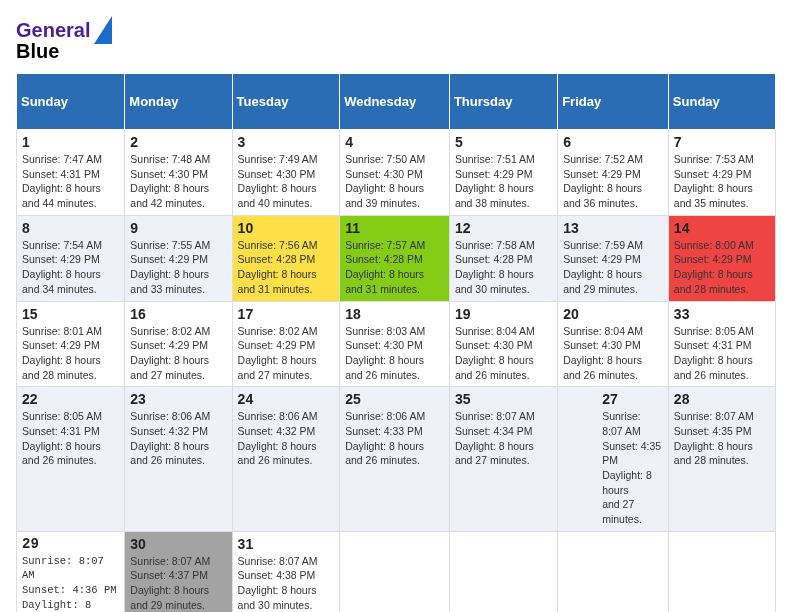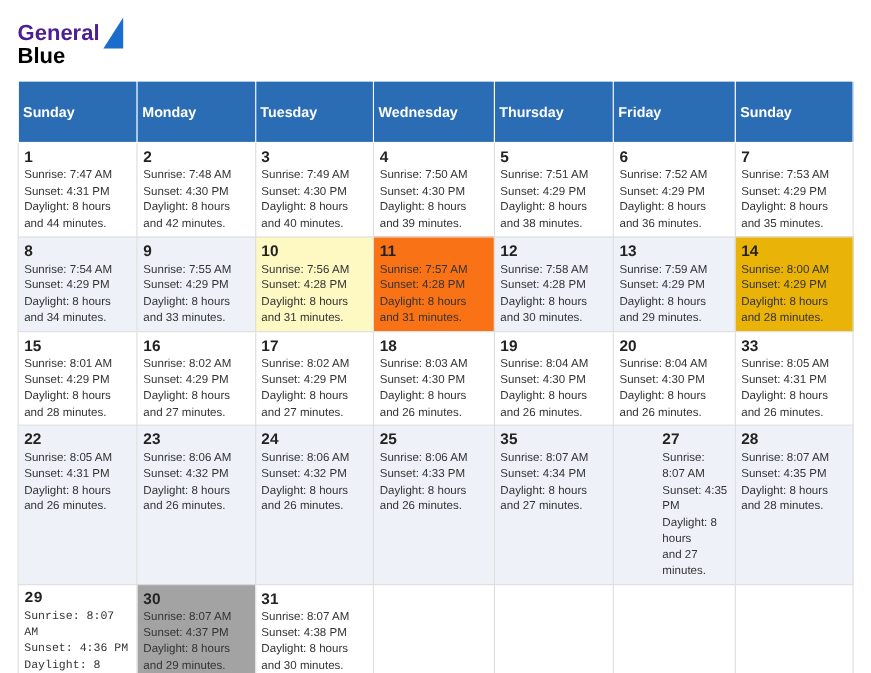--- a/index.html
+++ b/index.html
@@ -154,37 +154,37 @@
       </tr>
       <tr>
         <td style="background: rgb(238, 242, 248);">
           <span class="day-number">8</span>
           <div class="day-info">Sunrise: 7:54 AM<br>Sunset: 4:29 PM<br>Daylight: 8 hours <br>and 34 minutes.</div>
         </td>
         <td style="background: rgb(238, 242, 248);">
           <span class="day-number">9</span>
           <div class="day-info">Sunrise: 7:55 AM<br>Sunset: 4:29 PM<br>Daylight: 8 hours <br>and 33 minutes.</div>
         </td>
-        <td style="background: #fef9c3;">
+        <td style="background: #fde047;">
           <span class="day-number">10</span>
           <div class="day-info">Sunrise: 7:56 AM<br>Sunset: 4:28 PM<br>Daylight: 8 hours <br>and 31 minutes.</div>
         </td>
-        <td style="background: #f97316; margin-left: 33px;">
+        <td style="background: #84cc16; margin-left: 33px;">
           <span class="day-number">11</span>
           <div class="day-info">Sunrise: 7:57 AM<br>Sunset: 4:28 PM<br>Daylight: 8 hours <br>and 31 minutes.</div>
         </td>
         <td style="background: rgb(238, 242, 248);">
           <span class="day-number">12</span>
           <div class="day-info">Sunrise: 7:58 AM<br>Sunset: 4:28 PM<br>Daylight: 8 hours <br>and 30 minutes.</div>
         </td>
         <td style="background: rgb(238, 242, 248);">
           <span class="day-number">13</span>
           <div class="day-info">Sunrise: 7:59 AM<br>Sunset: 4:29 PM<br>Daylight: 8 hours <br>and 29 minutes.</div>
         </td>
-        <td style="background: #eab308;">
+        <td style="background: #ef4444;">
           <span class="day-number">14</span>
           <div class="day-info">Sunrise: 8:00 AM<br>Sunset: 4:29 PM<br>Daylight: 8 hours <br>and 28 minutes.</div>
         </td>
       </tr>
       <tr>
         <td style="background: rgb(255, 255, 255);">
           <span class="day-number">15</span>
           <div class="day-info">Sunrise: 8:01 AM<br>Sunset: 4:29 PM<br>Daylight: 8 hours <br>and 28 minutes.</div>
         </td>
         <td style="background: rgb(255, 255, 255);">

